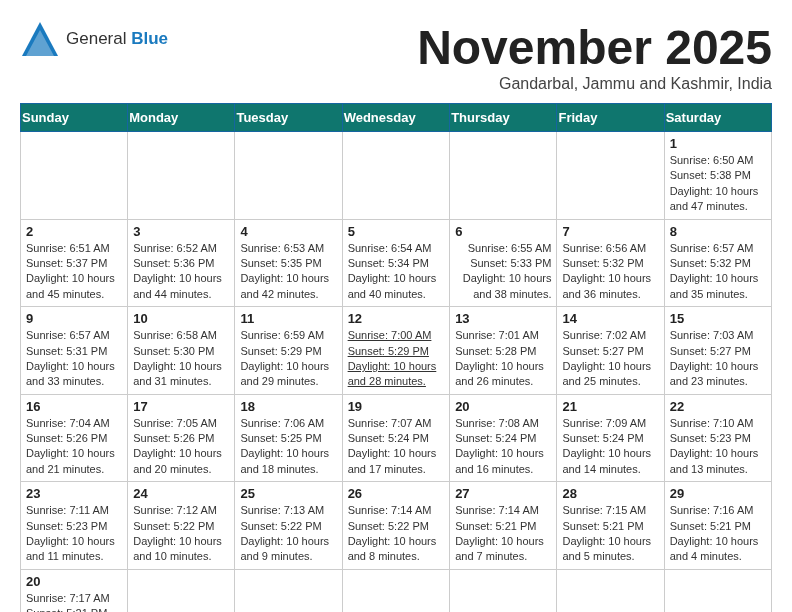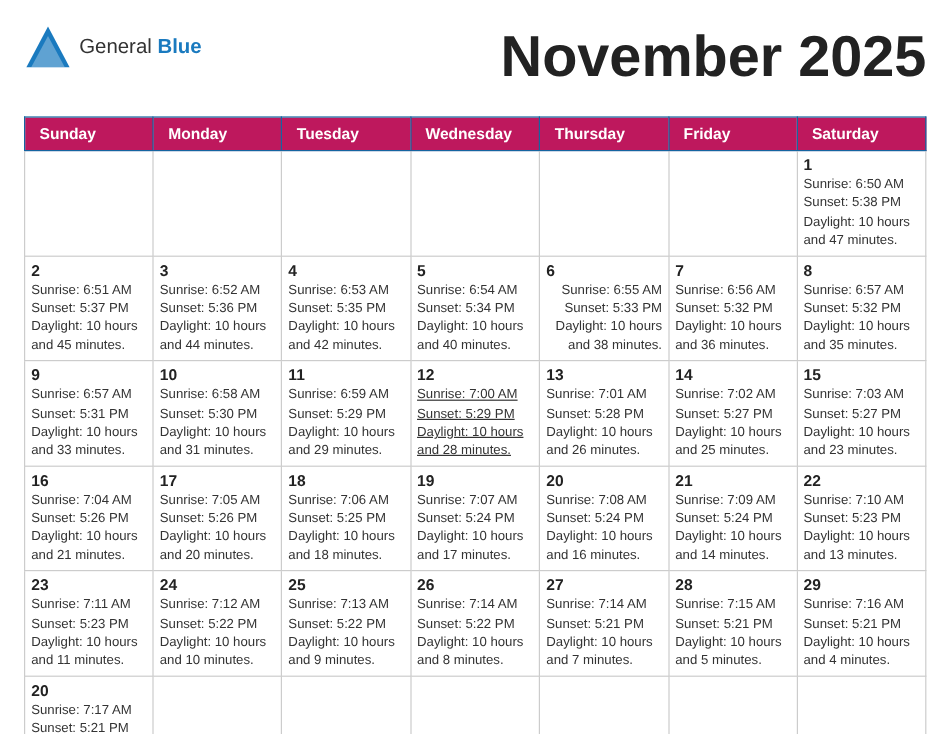--- a/index.html
+++ b/index.html
@@ -7,21 +7,21 @@
       font-family: Arial, sans-serif;
       background: #fff;
       width: 792px;
       min-height: 612px;
       padding: 20px;
     }
     .header-section {
       display: flex;
       justify-content: space-between;
       align-items: flex-start;
-      margin-bottom: 22px;
+      margin-bottom: 10px;
     }
     .logo-area {
       display: flex;
       align-items: center;
       gap: 4px;
     }
     .title-area {
       text-align: right;
     }
     .month-title {
@@ -32,25 +32,25 @@
     .location-title {
       font-size: 16px;
       color: #444;
     }
     .calendar-table {
       width: 100%;
       border-collapse: collapse;
       border: 1px solid #ccc;
     }
     .calendar-table th {
-      background-color: #be185d;
+      background-color: #0f766e;
       color: #fff;
       font-size: 13px;
       font-weight: bold;
-      padding: 6px 12px;
+      padding: 6px 1px;
       text-align: left;
       border: 1px solid #1565a0;
     }
     .calendar-table td {
       vertical-align: top;
       border: 1px solid #ccc;
       padding: 4px 5px;
       width: 108px;
       min-height: 80px;
       background: #fff;
@@ -85,20 +85,21 @@
         </svg>
       </div>
       <div style="font-size:17px; color:#333; line-height:1.15;">
         <span style="font-weight:normal;">General</span>
         <span style="font-weight:bold; color:#1a7abf;">Blue</span>
       </div>
     </div>
   </div>
   <div class="title-area">
     <div class="month-title">November 2025</div>
+    <div class="location-title">Gandarbal, Jammu and Kashmir, India</div>
   </div>
 </div>
 
 <table class="calendar-table">
   <thead>
     <tr>
     <th>Sunday</th>
         <th>Monday</th>
         <th>Tuesday</th>
         <th>Wednesday</th>

